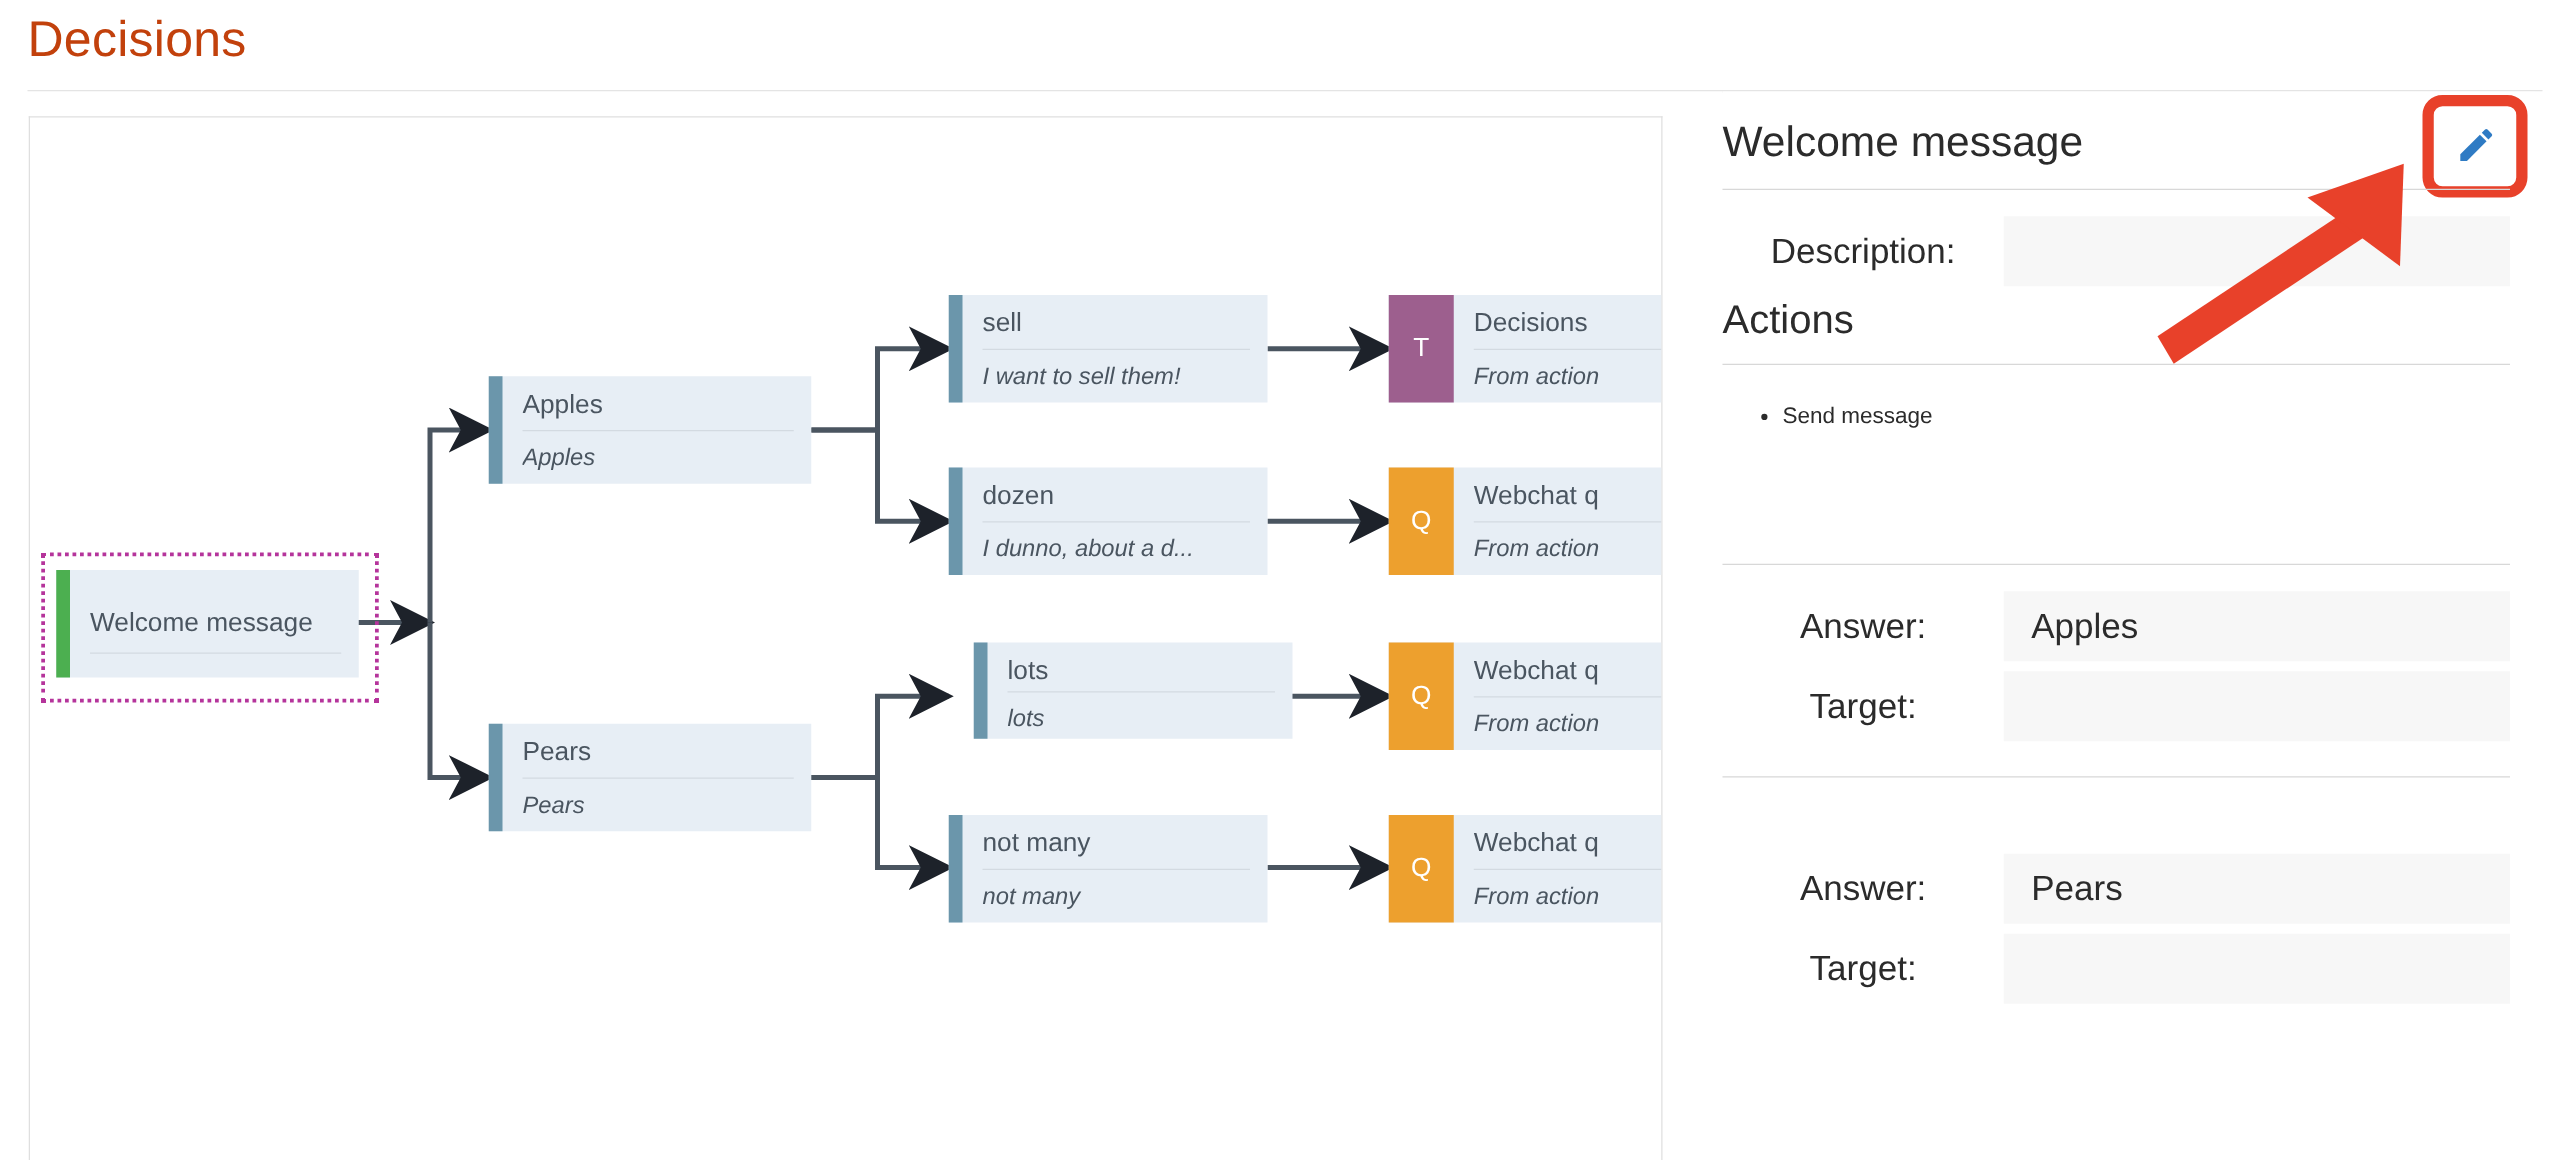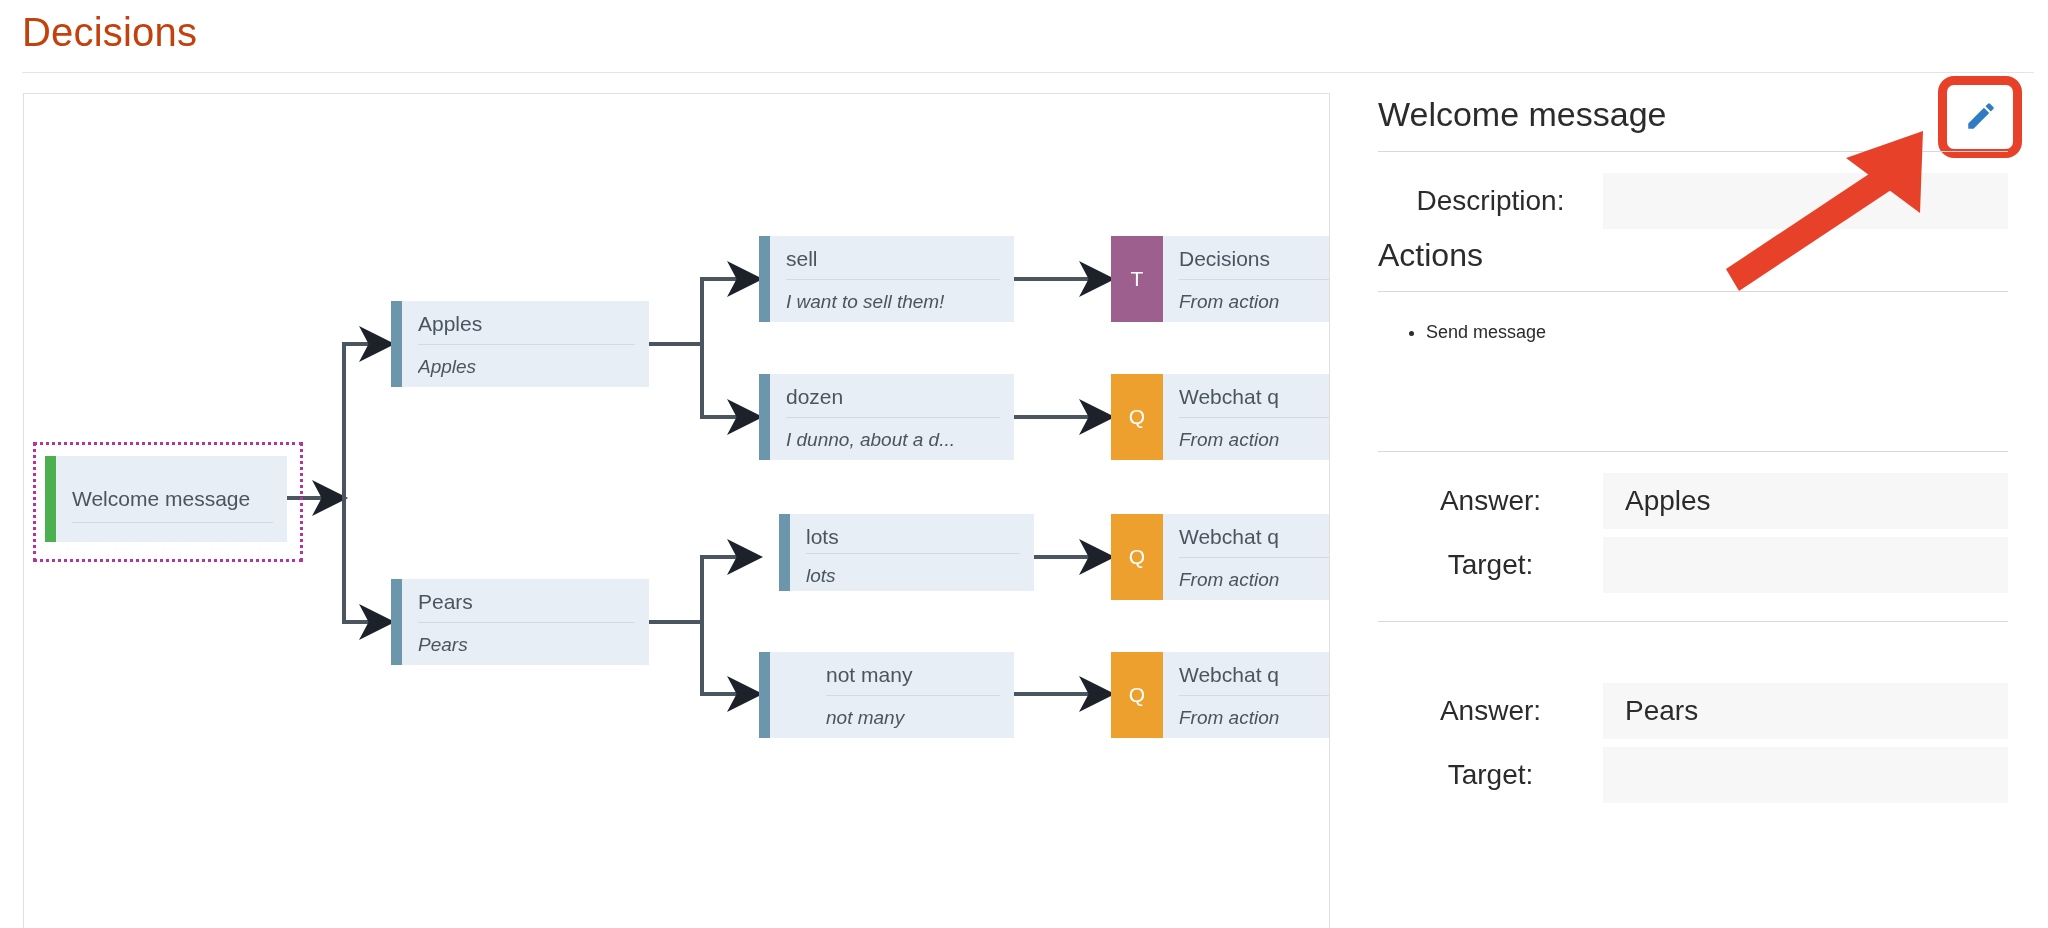--- a/index.html
+++ b/index.html
@@ -151,21 +151,21 @@
   </div>
 
   <div class="node" style="left:735px;top:420px;width:255px;height:77px;margin-left:20px;">
     <div class="accent"></div>
     <div class="body">
       <div class="title">lots</div>
       <div class="sub">lots</div>
     </div>
   </div>
 
-  <div class="node" style="left:735px;top:558px;width:255px;height:86px;gap:40px;">
+  <div class="node" style="left:735px;top:558px;width:255px;height:86px;">
     <div class="accent"></div>
     <div class="body">
       <div class="title">not many</div>
       <div class="sub">not many</div>
     </div>
   </div>
 
   <div class="node" style="left:1087px;top:142px;width:240px;height:86px;">
     <div class="badge" style="background:#9d5f8e;">T</div>
     <div class="body">

